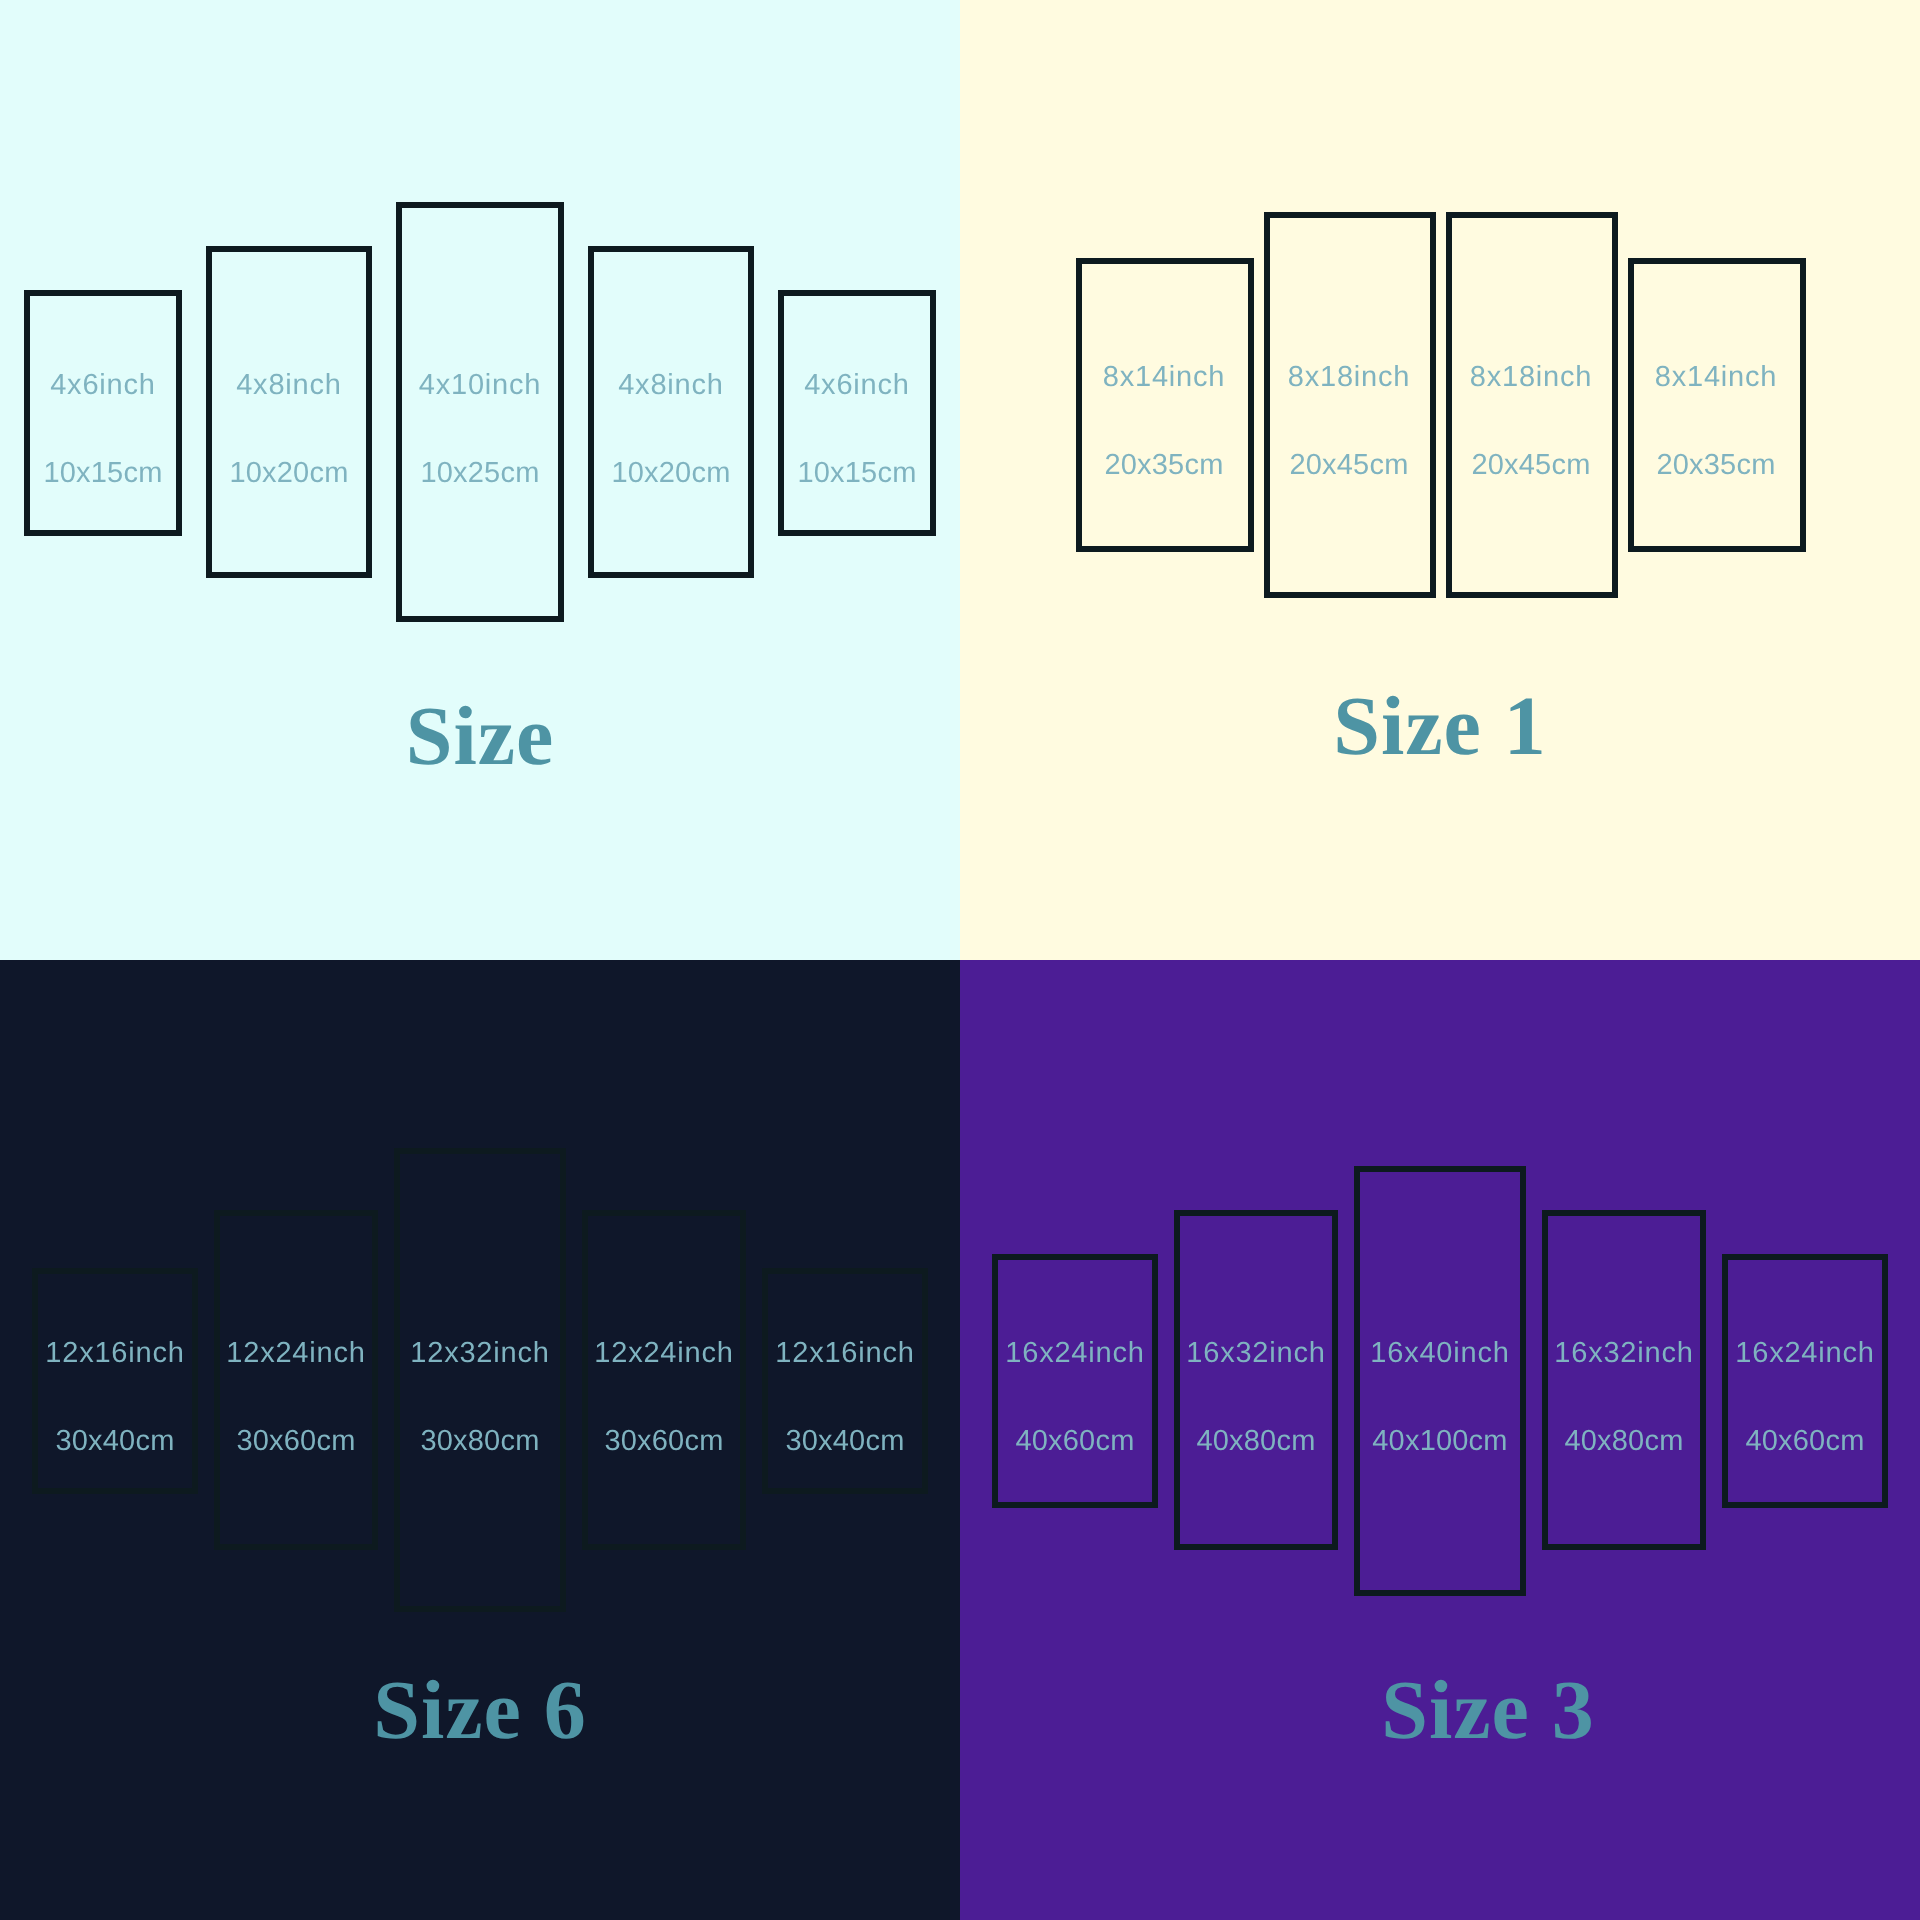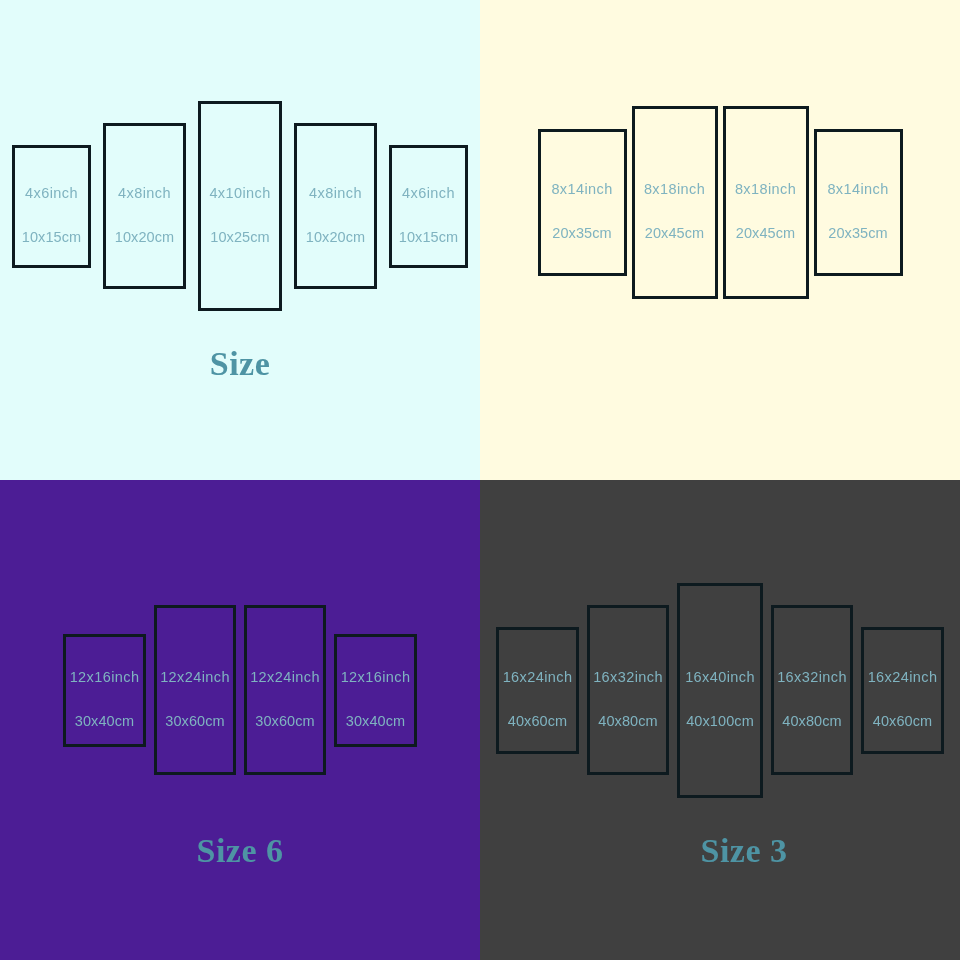--- a/index.html
+++ b/index.html
@@ -72,21 +72,21 @@
     margin-top: 24px;
   }
 
   .quad-title {
     position: absolute;
     left: 0;
     right: 0;
     text-align: center;
     font-family: "Liberation Serif", serif;
     font-weight: bold;
-    font-size: 34px;
+    font-size: 42px;
     color: #4e94a4;
     letter-spacing: 0.5px;
   }
 
   
   .q0 .quad-title { top: 345px; }
   .q1 .quad-title { top: 340px; }
   .q2 .quad-title { top: 352px; }
   .q3 .quad-title { top: 352px; }
 
@@ -154,51 +154,58 @@
             <span class="ln-cm">20x45cm</span>
           </div>
         </div>
         <div class="panel" style="width: 89px; height: 147px; border-color: rgb(13, 26, 31);">
           <div class="panel-label" style="color: rgb(127, 179, 192);">
             <span class="ln-in">8x14inch</span>
             <span class="ln-cm">20x35cm</span>
           </div>
         </div>
       </div>
-    </div>
-    <div class="quadrant q2" style="background: #4c1d95;">
+      <div class="quad-title" style="color: rgb(78, 148, 164);">Size 1</div>
+    </div>
+    <div class="quadrant q2" style="background: #0f172a;">
       <div class="panel-set" style="gap: 8px;">
         <div class="panel" style="width: 83px; height: 113px; border-color: rgb(13, 26, 31);">
           <div class="panel-label" style="color: rgb(127, 179, 192);">
             <span class="ln-in">12x16inch</span>
             <span class="ln-cm">30x40cm</span>
           </div>
         </div>
         <div class="panel" style="width: 82px; height: 170px; border-color: rgb(13, 26, 31);">
           <div class="panel-label" style="color: rgb(127, 179, 192);">
             <span class="ln-in">12x24inch</span>
             <span class="ln-cm">30x60cm</span>
           </div>
         </div>
+        <div class="panel" style="width: 86px; height: 232px; border-color: rgb(13, 26, 31);">
+          <div class="panel-label" style="color: rgb(127, 179, 192);">
+            <span class="ln-in">12x32inch</span>
+            <span class="ln-cm">30x80cm</span>
+          </div>
+        </div>
         <div class="panel" style="width: 82px; height: 170px; border-color: rgb(13, 26, 31);">
           <div class="panel-label" style="color: rgb(127, 179, 192);">
             <span class="ln-in">12x24inch</span>
             <span class="ln-cm">30x60cm</span>
           </div>
         </div>
         <div class="panel" style="width: 83px; height: 113px; border-color: rgb(13, 26, 31);">
           <div class="panel-label" style="color: rgb(127, 179, 192);">
             <span class="ln-in">12x16inch</span>
             <span class="ln-cm">30x40cm</span>
           </div>
         </div>
       </div>
       <div class="quad-title" style="color: rgb(78, 148, 164);">Size 6</div>
     </div>
-    <div class="quadrant q3" style="background: #404040;">
+    <div class="quadrant q3" style="background: #4c1d95;">
       <div class="panel-set" style="gap: 8px;">
         <div class="panel" style="width: 83px; height: 127px; border-color: rgb(13, 26, 31);">
           <div class="panel-label" style="color: rgb(127, 179, 192);">
             <span class="ln-in">16x24inch</span>
             <span class="ln-cm">40x60cm</span>
           </div>
         </div>
         <div class="panel" style="width: 82px; height: 170px; border-color: rgb(13, 26, 31);">
           <div class="panel-label" style="color: rgb(127, 179, 192);">
             <span class="ln-in">16x32inch</span>

